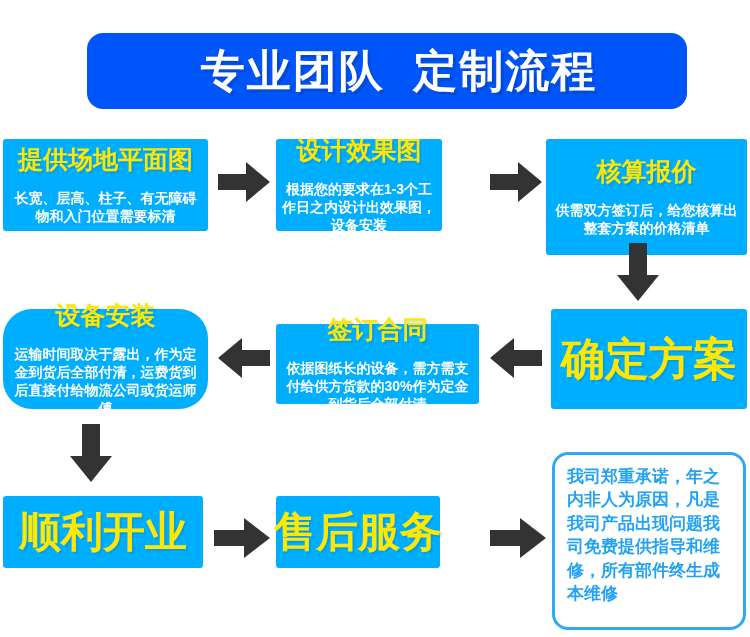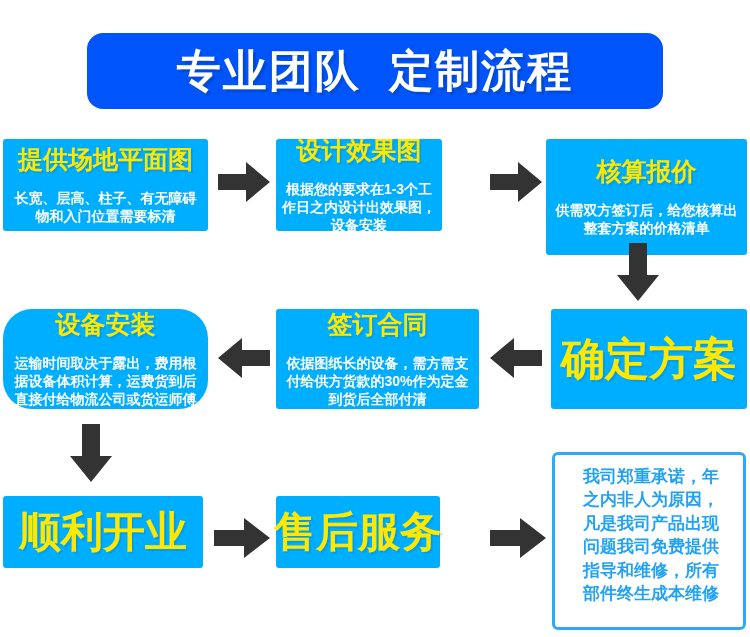--- a/index.html
+++ b/index.html
@@ -27,20 +27,21 @@
     position: absolute;
     left: 87px;
     top: 33px;
     width: 576px;
     height: 76px;
     background: #0055fa;
     border-radius: 16px;
     display: flex;
     align-items: center;
     justify-content: center;
+    padding-left: 24px;
   }
   .banner-text {
     color: #ffffff;
     font-size: 44px;
     font-weight: bold;
     letter-spacing: 2px;
     line-height: 1;
     text-shadow: 3px 3px 0 rgba(0, 0, 0, 0.13);
     white-space: pre;
   }
@@ -77,37 +78,37 @@
   .t-med  .box-title { font-size: 25px; }
   .t-big  .box-title { font-size: 44px; }
   .t-huge .box-title { font-size: 42px; }
   .b-sm   .box-body  { font-size: 14px; }
 
   
   #box-plan     { left: 3px;   top: 139px; width: 205px; height: 92px; }
   #box-design   { left: 276px; top: 139px; width: 166px; height: 92px; }
   #box-quote    { left: 546px; top: 139px; width: 201px; height: 116px; }
   #box-install  { left: 3px;   top: 309px; width: 205px; height: 100px; border-radius: 29px; }
-  #box-contract { left: 276px; top: 309px; width: 203px; height: 100px; }
+  #box-contract { left: 276px; top: 324px; width: 203px; height: 80px; }
   #box-confirm  { left: 551px; top: 309px; width: 196px; height: 100px; }
   #box-opening  { left: 3px;   top: 496px; width: 200px; height: 72px; justify-content: center; }
   #box-service  { left: 276px; top: 496px; width: 164px; height: 72px; }
 
   
   .promise {
     position: absolute;
     left: 552px;
     top: 452px;
     width: 194px;
     height: 178px;
     box-sizing: border-box;
     background: #ffffff;
     border: 3px solid #2fa8f5;
-    border-radius: 6px;
-    padding: 10px 10px 6px 28px;
+    border-radius: 16px;
+    padding: 10px 10px 6px 12px;
   }
   .promise-text {
     color: #22a2f2;
     font-size: 17px;
     font-weight: bold;
     line-height: 1.38;
     text-align: left;
   }
 
   
@@ -162,21 +163,21 @@
   </div>
 
   <div class="arrow" id="arrow-quote-confirm">
     <svg width="46" height="60" viewBox="0 0 46 60" aria-hidden="true">
       <polygon points="14,0 32,0 32,32 44,32 23,58 2,32 14,32" fill="#333333"></polygon>
     </svg>
   </div>
 
   <div class="box t-med b-sm" id="box-install">
     <div class="box-title">设备安装</div>
-    <div class="box-body">运输时间取决于露出，费用根据设备体积计算，运费货到后直接付给物流公司或货运师傅</div>
+    <div class="box-body">运输时间取决于露出，作为定金到货后全部付清，运费货到后直接付给物流公司或货运师傅</div>
   </div>
 
   <div class="arrow" id="arrow-contract-install">
     <svg width="52" height="44" viewBox="0 0 52 44" aria-hidden="true">
       <polygon points="52,14 24,14 24,2 0,22 24,42 24,30 52,30" fill="#333333"></polygon>
     </svg>
   </div>
 
   <div class="box t-med b-sm" id="box-contract">
     <div class="box-title">签订合同</div>

